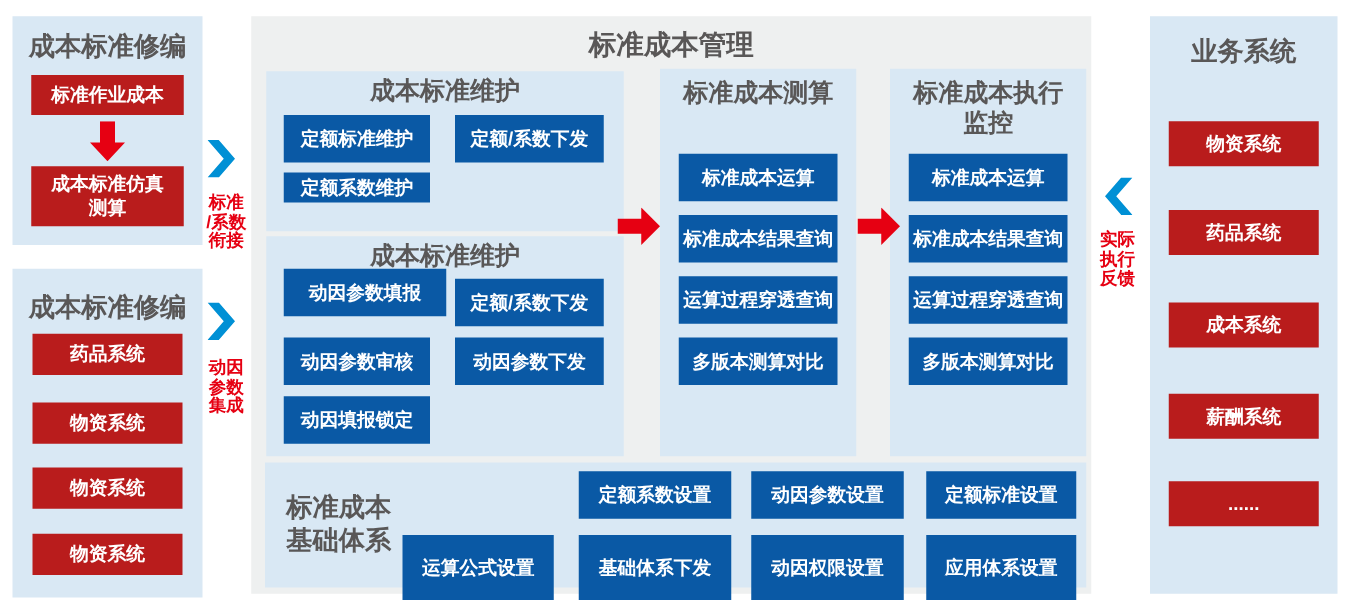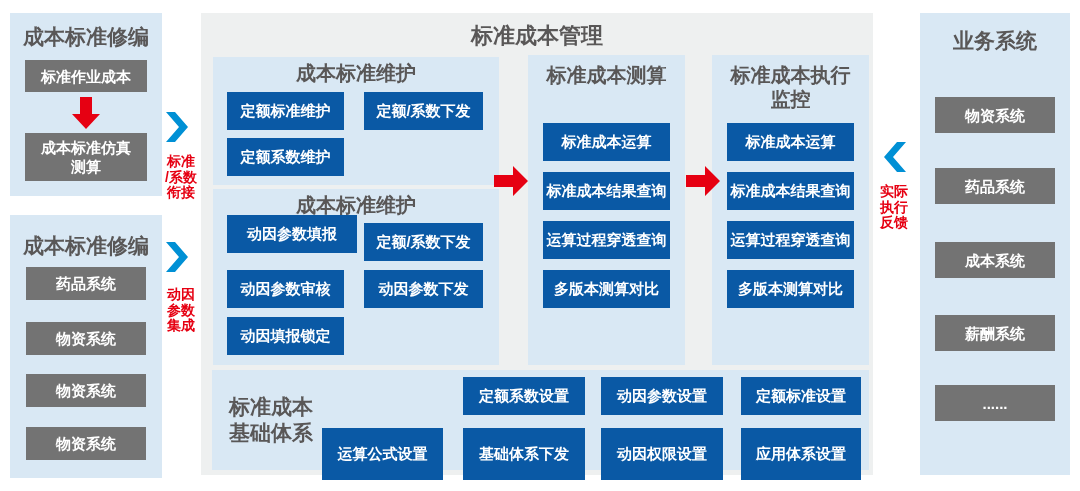--- a/index.html
+++ b/index.html
@@ -6,21 +6,21 @@
   body { background:#ffffff; font-family:"Liberation Sans", sans-serif; }
   .canvas { position:relative; width:1080px; height:491px; background:#ffffff; overflow:hidden; }
 
   .panel { position:absolute; }
   .blue-panel { background:#d9e8f4; }
   .gray-panel { background:#eef0f0; }
 
   .ptitle { position:absolute; left:0; width:100%; text-align:center;
             color:#595757; font-weight:bold; }
 
-  .graybox { position:absolute; background:#737373; color:#ffffff;
+  .graybox { position:absolute; background:#b91c1c; color:#ffffff;
              font-weight:bold; font-size:15px; display:flex;
              align-items:center; justify-content:center; text-align:center;
              line-height:19px; flex-direction:column; }
 
   .btn { position:absolute; background:#0a59a5; color:#ffffff;
          font-weight:bold; font-size:15px; display:flex;
          align-items:center; justify-content:center; text-align:center; }
 
   .sub { position:absolute; background:#d9e8f4; }
   .subtitle { position:absolute; left:0; width:100%; text-align:center;
@@ -60,21 +60,21 @@
   .subA { left:12px; top:44px; width:286px; height:128px; }
   .subB { left:12px; top:176px; width:286px; height:176px; }
   .subC { left:327px; top:42px; width:157px; height:310px; }
   .subD { left:511px; top:42px; width:157px; height:310px; }
   .subE { left:11px; top:357px; width:657px; height:100px; }
   .subA .subtitle { top:4px; } .subB .subtitle { top:4px; }
   .subC .subtitle { top:8px; } .subD .subtitle { top:8px; }
 
   .a1 { left:14px;  top:35px; width:117px; height:38px; }
   .a2 { left:151px; top:35px; width:119px; height:38px; }
-  .a3 { left:14px;  top:81px; width:117px; height:38px; }
+  .a3 { left:14px;  top:81px; width:117px; height:24px; }
 
   .b1 { left:14px;  top:26px;  width:130px; height:38px; }
   .b2 { left:151px; top:34px;  width:119px; height:38px; }
   .b3 { left:14px;  top:81px;  width:117px; height:38px; }
   .b4 { left:151px; top:81px;  width:119px; height:38px; }
   .b5 { left:14px;  top:128px; width:117px; height:38px; }
 
   .cd-btn { left:15px; width:127px; height:38px; }
   .row1 { top:68px; } .row2 { top:117px; } .row3 { top:166px; } .row4 { top:215px; }
 

